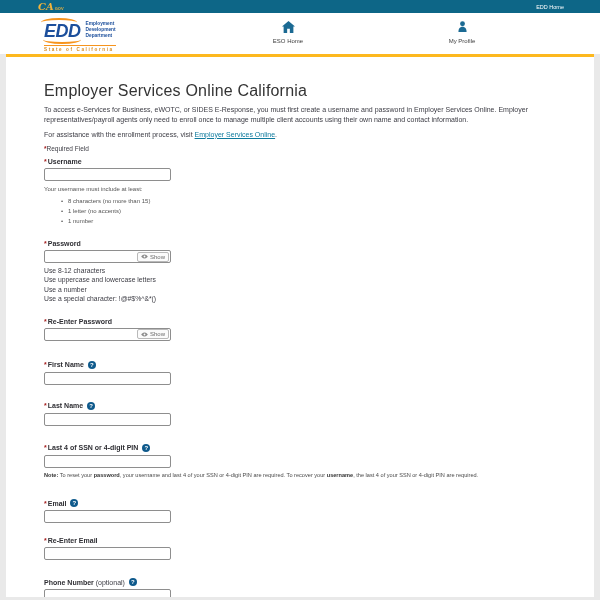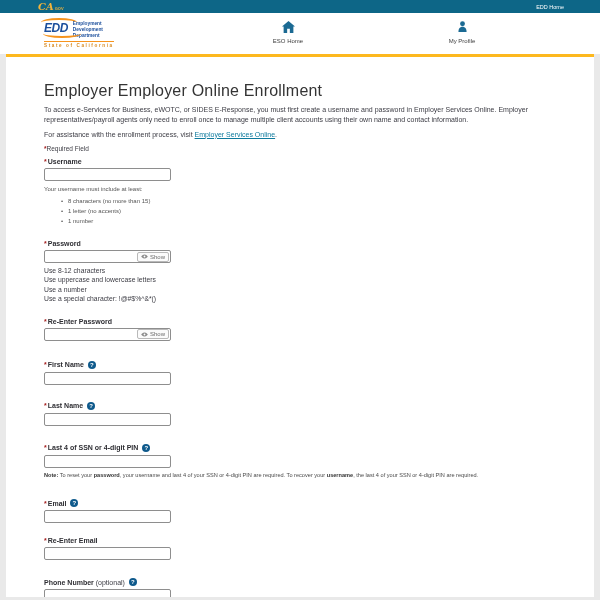--- a/index.html
+++ b/index.html
@@ -27,21 +27,21 @@
     color:#f3b43c; margin-left:1px; margin-bottom:1px; text-transform:uppercase;
   }
   .edd-home-link { color:#ffffff; font-size:5.5px; cursor:pointer; text-decoration:none; }
 
   
   .header { position:relative; height:41px; background:#ffffff; }
 
   .edd-logo { position:absolute; left:44px; top:5px; cursor:pointer; }
   .edd-top { display:flex; align-items:flex-start; }
   .edd-acronym {
-    position:relative; font-style:italic; font-weight:bold; font-size:12px;
+    position:relative; font-style:italic; font-weight:bold; font-size:18px;
     color:#1c4f9c; line-height:1; letter-spacing:-0.5px; padding:4px 2px 4px 0;
   }
   .edd-acronym::before {
     content:""; position:absolute; top:0; left:-3px; width:36px; height:7px;
     border-top:2px solid #f7941d; border-radius:50%;
   }
   .edd-acronym::after {
     content:""; position:absolute; bottom:0; left:-1px; width:38px; height:7px;
     border-bottom:2px solid #f7941d; border-radius:50%;
   }
@@ -158,21 +158,21 @@
             <circle cx="12" cy="5" r="4.5"></circle>
             <path d="M12 10.5 C6.5 10.5 4.5 15 4.5 20 L19.5 20 C19.5 15 17.5 10.5 12 10.5 Z"></path>
           </svg>
       </span>
       <div class="nav-label">My Profile</div>
     </div>
   </div>
 
   <div class="main">
 
-    <h1 class="page-title">Employer Employer Online Enrollment</h1>
+    <h1 class="page-title">Employer Services Online California</h1>
 
     <p class="intro">To access e-Services for Business, eWOTC, or SIDES E-Response, you must first create a username and password in Employer Services Online. Employer representatives/payroll agents only need to enroll once to manage multiple client accounts using their own name and contact information.</p>
 
     <p class="assist"><span>For assistance with the enrollment process, visit </span><a>Employer Services Online</a><span>.</span></p>
 
     <p class="required-note"><span class="ast">*</span><span>Required Field</span></p>
 
     <div class="field" style="margin-top:6px">
       <div class="label-row">
         <span class="ast">*</span>

